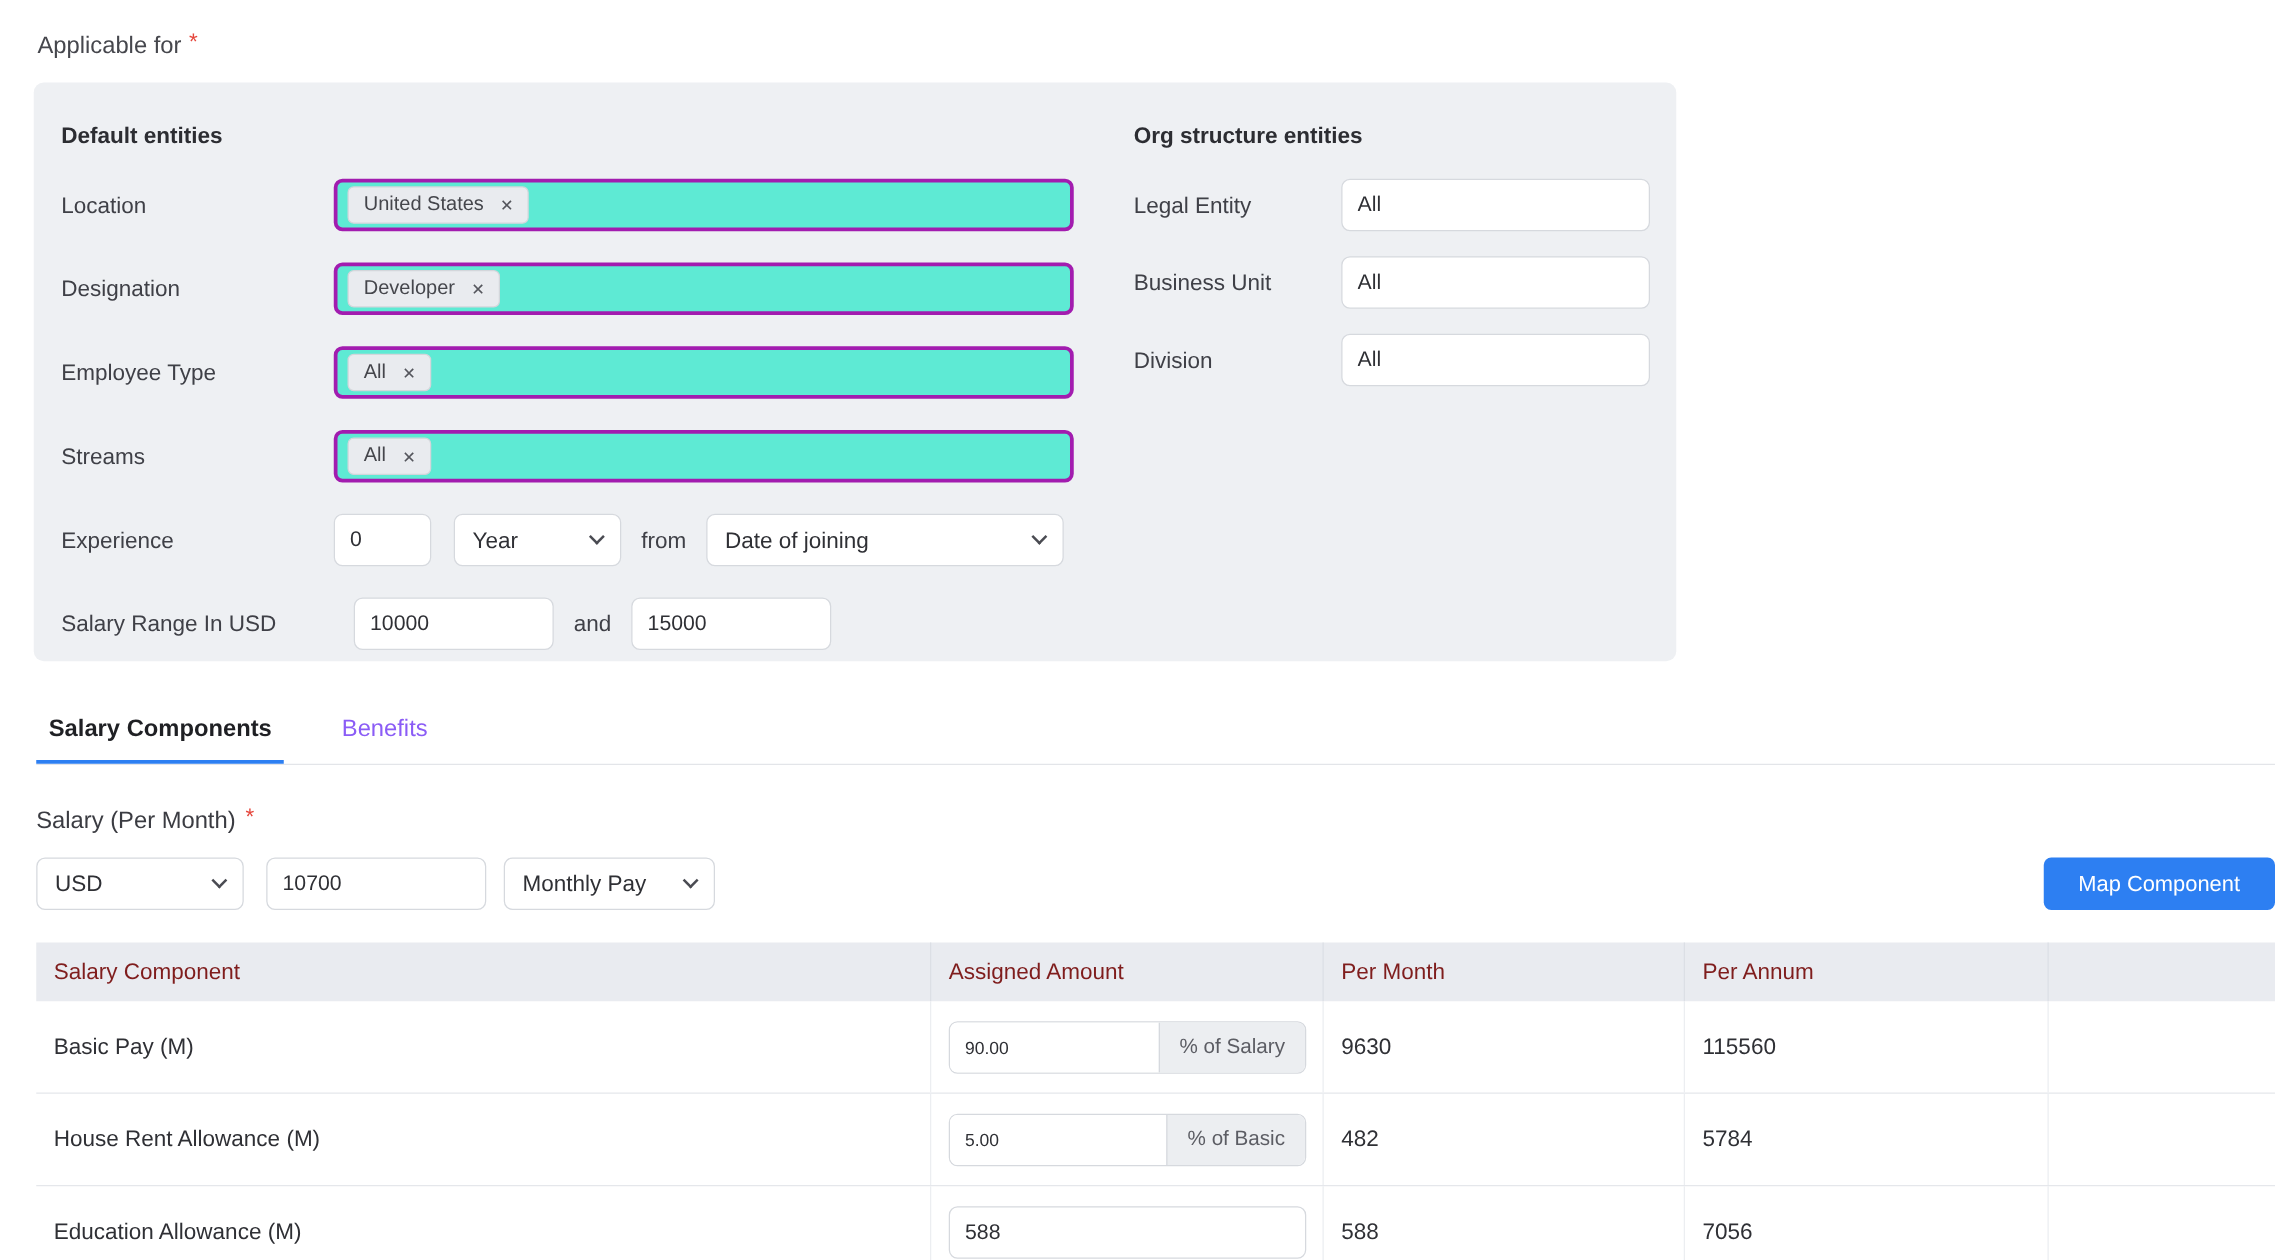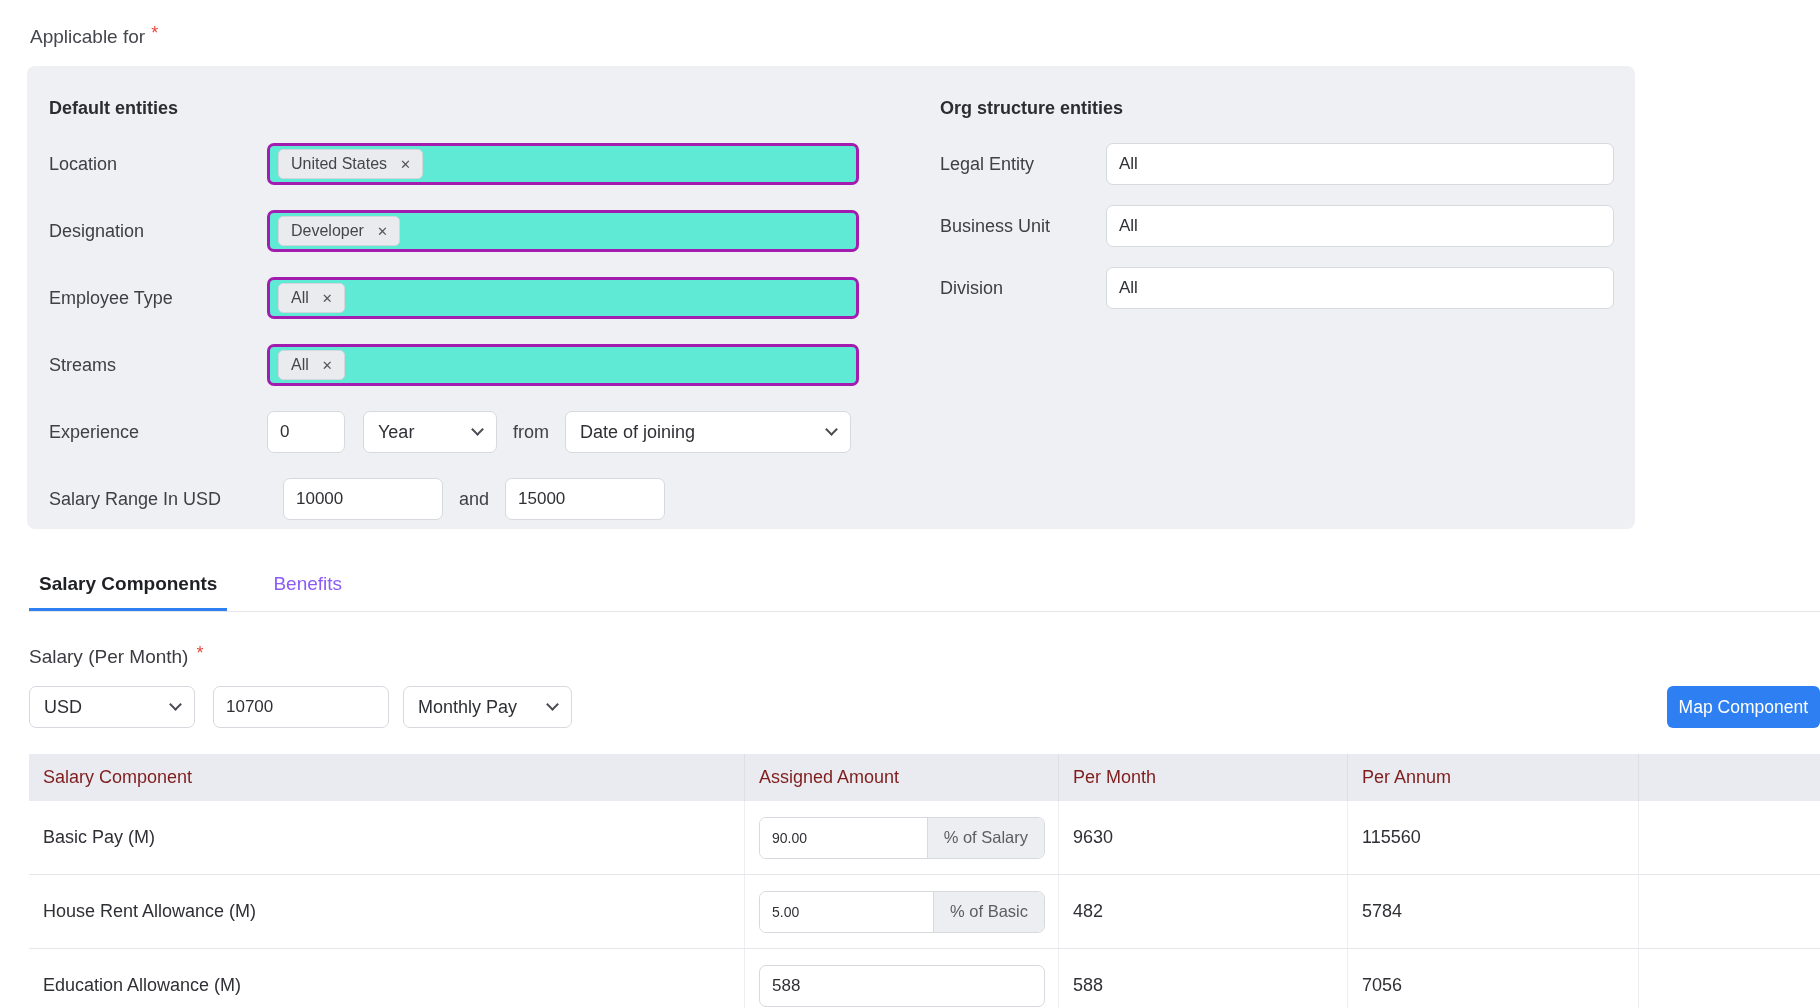--- a/index.html
+++ b/index.html
@@ -6,21 +6,21 @@
   html,body { background:#fff; }
   body { font-family:"Liberation Sans", sans-serif; color:#35363c; }
   .page { position:relative; width:1820px; height:1008px; overflow:hidden; background:#fff; }
 
   
   .applicable { display:flex; align-items:flex-start; gap:6px; padding:26px 0 0 30px;
                 font-size:19px; color:#46474d; }
   .req { color:#e5463c; font-size:18px; line-height:1; position:relative; top:-2px; }
 
   
-  .panel { display:flex; margin:18px 0 0 27px; width:1608px; height:463px;
+  .panel { display:flex; margin:18px 0 0 27px; width:1314px; height:463px;
            background:#eef0f3; border-radius:8px; padding:32px 0 0 22px;justify-content:flex-end; }
   .col-left { width:891px; }
   .col-right { flex:1; padding-right:21px; }
   .section-title { font-size:18px; font-weight:700; color:#2c2d32; margin-bottom:24px; }
 
   .frow { display:flex; align-items:center; margin-bottom:25px; }
   .flabel { width:218px; font-size:18px; color:#3f4047; flex:none; }
   .frow-r { display:flex; align-items:center; margin-bottom:20px; }
   .flabel-r { width:166px; font-size:18px; color:#3f4047; flex:none; }
 
@@ -55,21 +55,21 @@
   .tab.active { color:#1f2024; font-weight:700; border-bottom-color:#2d7ff2; }
 
   
   .salary-head { display:flex; gap:8px; margin:34px 0 0 29px; font-size:19px; color:#3b3c42; }
   .controls { display:flex; align-items:center; margin:18px 0 0 29px; width:1791px; }
   .w-usd { width:166px; }
   .w-amt { width:176px; margin-left:18px; }
   .w-freq { width:169px; margin-left:14px; }
   .spacer { flex:1; }
   .btn-primary { background:#2d7ff2; color:#fff; border:none; border-radius:6px; height:42px;
-                 padding:0 12px; font-size:17.5px; font-weight:500; font-family:inherit;
+                 padding:0 28px; font-size:17.5px; font-weight:500; font-family:inherit;
                  cursor:pointer; }
 
   
   .table { margin:26px 0 0 29px; width:1791px; }
   .thead, .trow { display:grid; grid-template-columns:716px 314px 289px 291px 1fr; }
   .thead { background:#e9ebf0; height:47px; }
   .th { display:flex; align-items:center; padding-left:14px; font-size:18px; color:#7f1d1d;
         border-right:1px solid #dcdfe5; }
   .th:last-child { border-right:none; }
   .trow { height:74px; border-bottom:1px solid #e5e7eb; }

